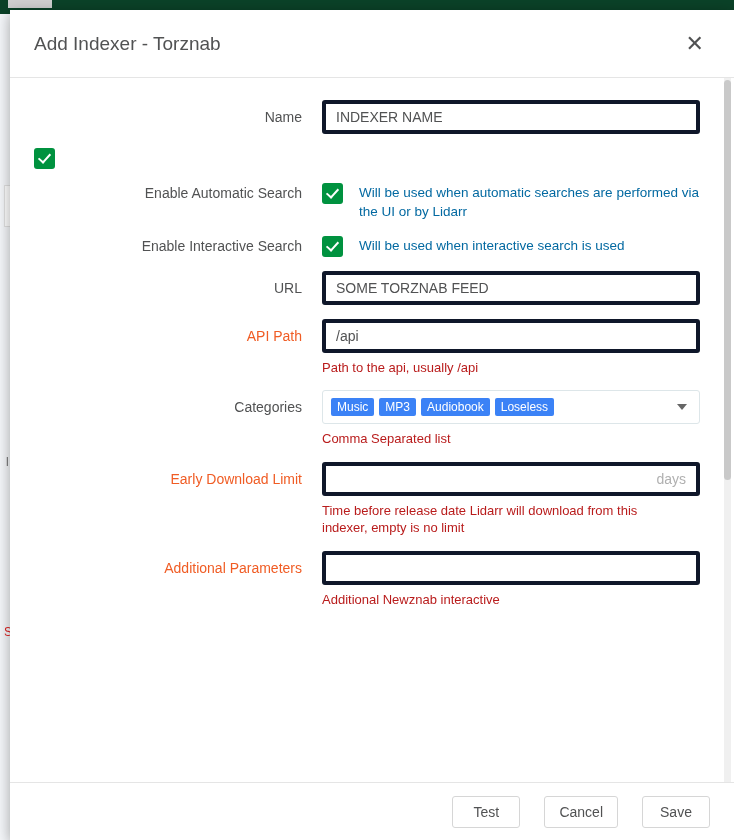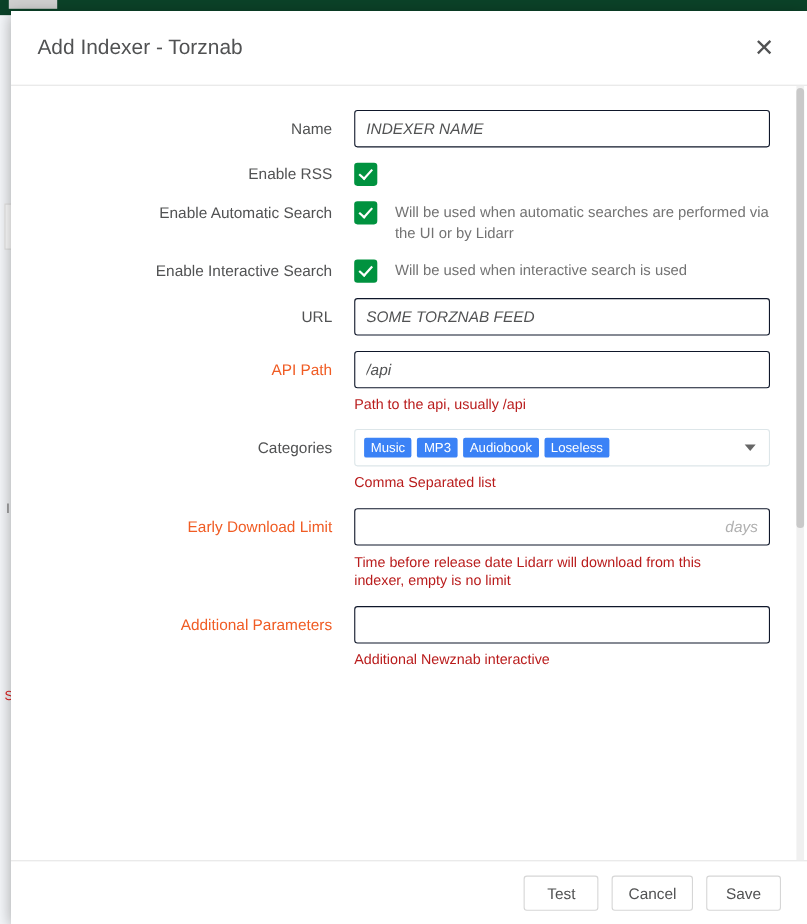--- a/index.html
+++ b/index.html
@@ -151,42 +151,41 @@
     padding-top: 2px;
   }
   .form-control {
     flex: 1 1 auto;
     min-width: 0;
   }
   .text-input {
     width: 378px;
     height: 34px;
     box-sizing: border-box;
-    border: 1px solid #0f172a;
+    border: 4px solid #0f172a;
     border-radius: 3px;
     padding: 2px 10px;
     font-size: 14px;
     color: #515253;
     font-family: "Liberation Sans", sans-serif;
     background: #fff;
     outline: none;
-    font-style: italic;
   }
   .text-input::placeholder { color: #b0b0b0; }
   .text-input.right-ph::placeholder { text-align: right; }
   .helper {
     font-size: 13px;
     color: #b91c1c;
     margin-top: 6px;
     max-width: 360px;
     line-height: 1.35;
   }
   .inline-help {
     font-size: 13.5px;
-    color: #737373;
+    color: #0369a1;
     line-height: 1.4;
     max-width: 345px;
     padding-top: 1px;
   }
   .check-wrap {
     display: flex;
     align-items: flex-start;
     gap: 16px;
   }
   .checkbox {
@@ -244,21 +243,21 @@
     border-top: 6px solid #666;
   }
 
   .modal-footer {
     flex: 0 0 58px;
     height: 58px;
     border-top: 1px solid #e5e5e5;
     display: flex;
     align-items: center;
     justify-content: flex-end;
-    gap: 12px;
+    gap: 24px;
     padding: 0 24px;
     box-sizing: border-box;
     background: #fff;
   }
   .btn {
     min-width: 68px;
     height: 32px;
     border: 1px solid #d6d6d6;
     border-radius: 3px;
     background: #fff;
@@ -294,21 +293,20 @@
     <div class="scroll-thumb"></div>
 
     <div class="form-row">
       <div class="form-label">Name</div>
       <div class="form-control">
         <input class="text-input" type="text" value="INDEXER NAME" style="">
       </div>
     </div>
 
     <div class="form-row">
-      <div class="form-label checkbox-label">Enable RSS</div>
       <div class="form-control">
         <div class="check-wrap">
           <div class="checkbox"></div>
         </div>
       </div>
     </div>
 
     <div class="form-row">
       <div class="form-label checkbox-label">Enable Automatic Search</div>
       <div class="form-control">

